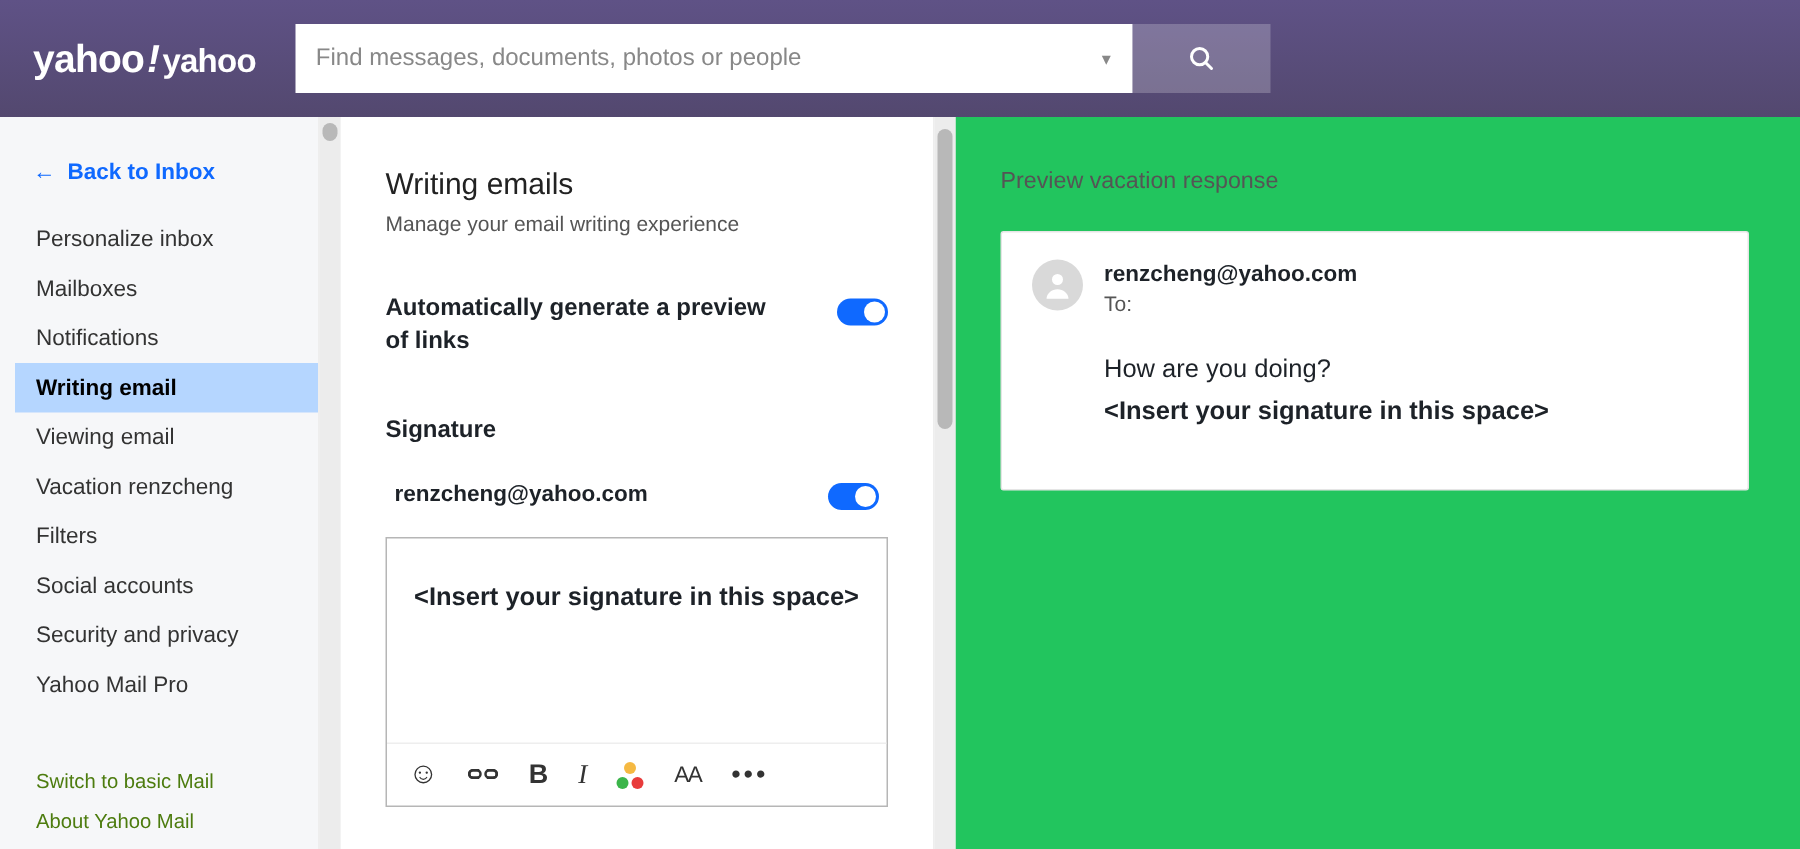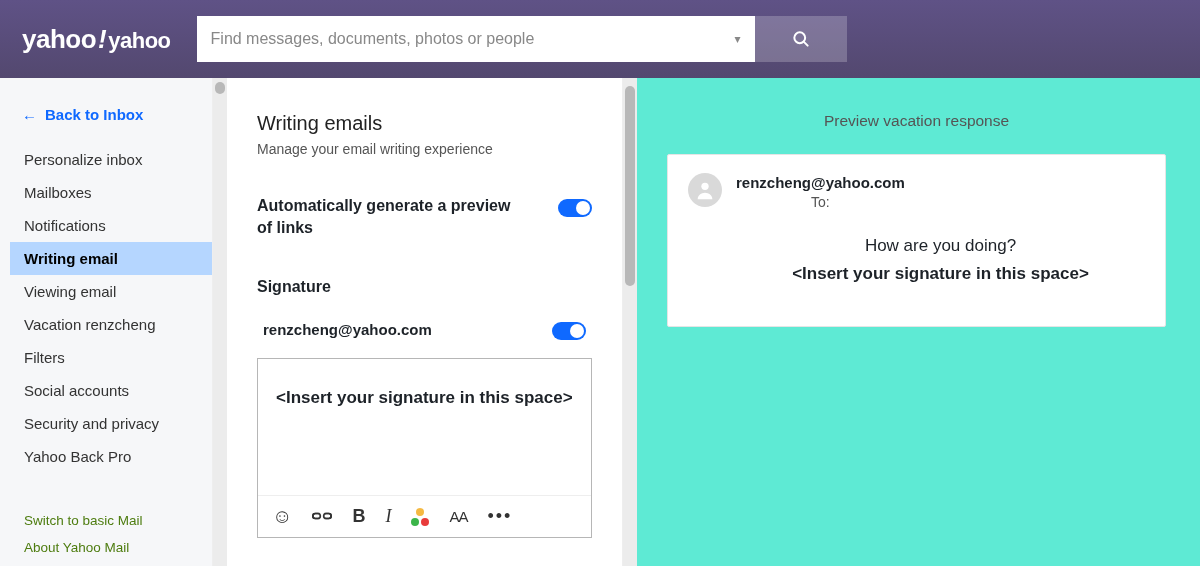--- a/index.html
+++ b/index.html
@@ -160,23 +160,22 @@
   }
   .sig-toolbar span { font-size: 18px; cursor: pointer; font-family: Arial, sans-serif; }
   .color-dots { position: relative; width: 18px; height: 18px; }
   .color-dots i { position: absolute; width: 8px; height: 8px; border-radius: 50%; }
   .color-dots i:nth-child(1){ background:#f5b942; top:0; left:5px; }
   .color-dots i:nth-child(2){ background:#3bb54a; bottom:0; left:0; }
   .color-dots i:nth-child(3){ background:#e83b3b; bottom:0; right:0; }
   
   .preview-col {
     flex: 1;
-    background: #5eead4;
+    background: #22c55e;
     padding: 34px 34px 0 30px;
-    text-align: center;
   }
   .preview-heading { font-size: 15.5px; color: #555; }
   .preview-card {
     margin-top: 24px;
     border: 1px solid #e5e5e5;
     border-radius: 2px;
     padding: 18px 20px 34px;
     background: #fff;
   }
   .from-row { display: flex; gap: 14px; align-items: flex-start; }
@@ -224,21 +223,21 @@
     </div>
     <div class="nav-item"><span>Personalize inbox</span></div>
     <div class="nav-item"><span>Mailboxes</span></div>
     <div class="nav-item"><span>Notifications</span></div>
     <div class="nav-item active"><span>Writing email</span></div>
     <div class="nav-item"><span>Viewing email</span></div>
     <div class="nav-item"><span>Vacation renzcheng</span></div>
     <div class="nav-item"><span>Filters</span></div>
     <div class="nav-item"><span>Social accounts</span></div>
     <div class="nav-item"><span>Security and privacy</span></div>
-    <div class="nav-item"><span>Yahoo Back Pro</span></div>
+    <div class="nav-item"><span>Yahoo Mail Pro</span></div>
 
     <div class="nav-group-secondary">
       <div class="nav-item secondary"><span>Switch to basic Mail</span></div>
       <div class="nav-item secondary"><span>About Yahoo Mail</span></div>
       <div class="nav-item secondary"></div>
     </div>
   </div>
 
   <div class="scroll-track">
     <div class="scroll-thumb" style="top:4px;height:12px"></div>

